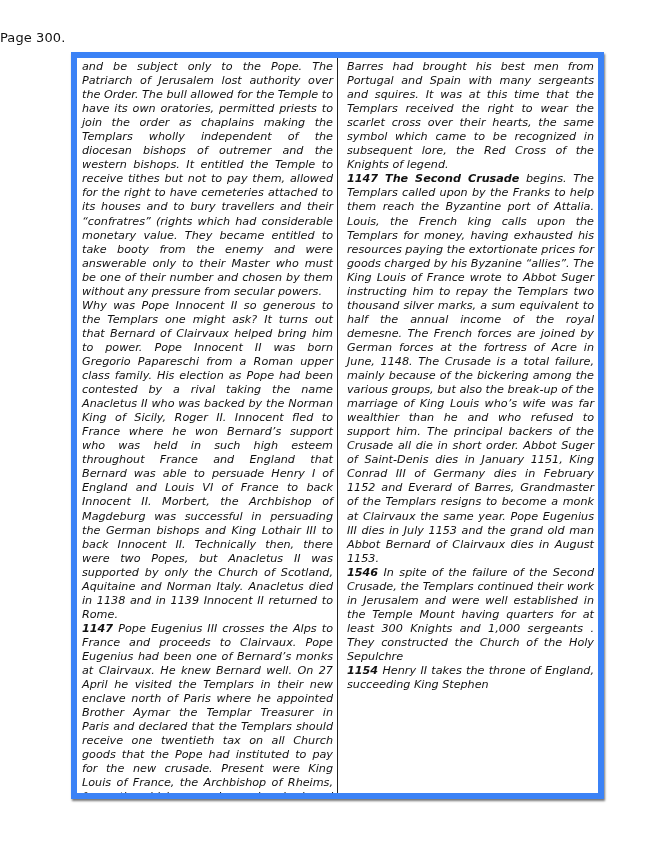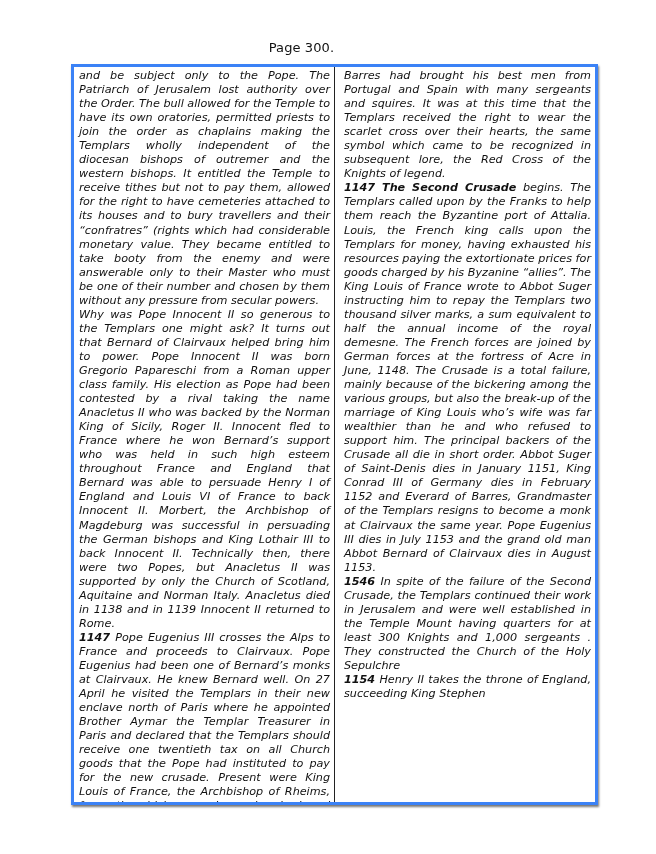--- a/index.html
+++ b/index.html
@@ -3,29 +3,29 @@
 <meta charset="utf-8">
 <style>
   html, body { margin: 0; padding: 0; }
   body {
     width: 656px; height: 854px; background: #ffffff;
     position: relative; overflow: hidden;
     font-family: "DejaVu Sans", sans-serif;
     color: #111;
   }
   .page-title {
-    position: absolute; top: 40px; left: 0; width: 603px;
-    text-align: center; font-size: 13px; font-style: normal;
+    position: absolute; top: 30px; left: 0; width: 603px;
+    font-size: 13px; font-style: normal;
     font-family: "DejaVu Sans", sans-serif; color: #111;
     letter-spacing: 0.1px;
   }
   .frame {
-    position: absolute; left: 71px; top: 64px;
+    position: absolute; left: 71px; top: 52px;
     width: 521px; height: 735px;
-    border: 3px solid #3b82f6;
+    border: 6px solid #3b82f6;
     box-shadow: 1px 2px 2px #777;
     display: flex;
   }
   .col {
     box-sizing: border-box;
     height: 100%;
     padding: 2px 4px 0 5px;
     font-style: italic;
     font-size: 11.2px;
     line-height: 14.05px;

